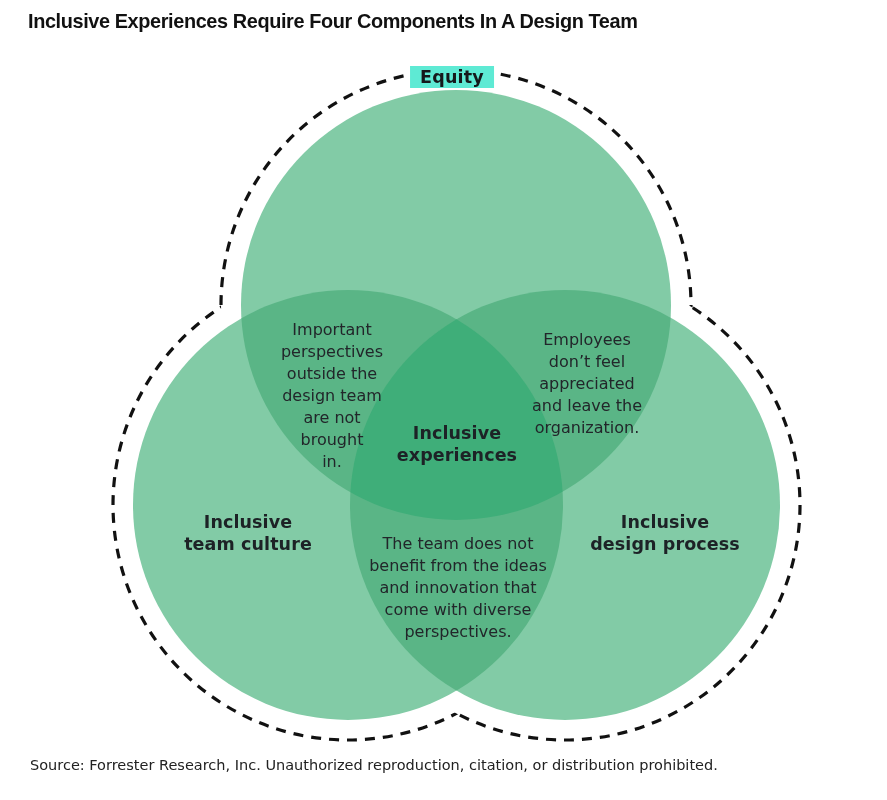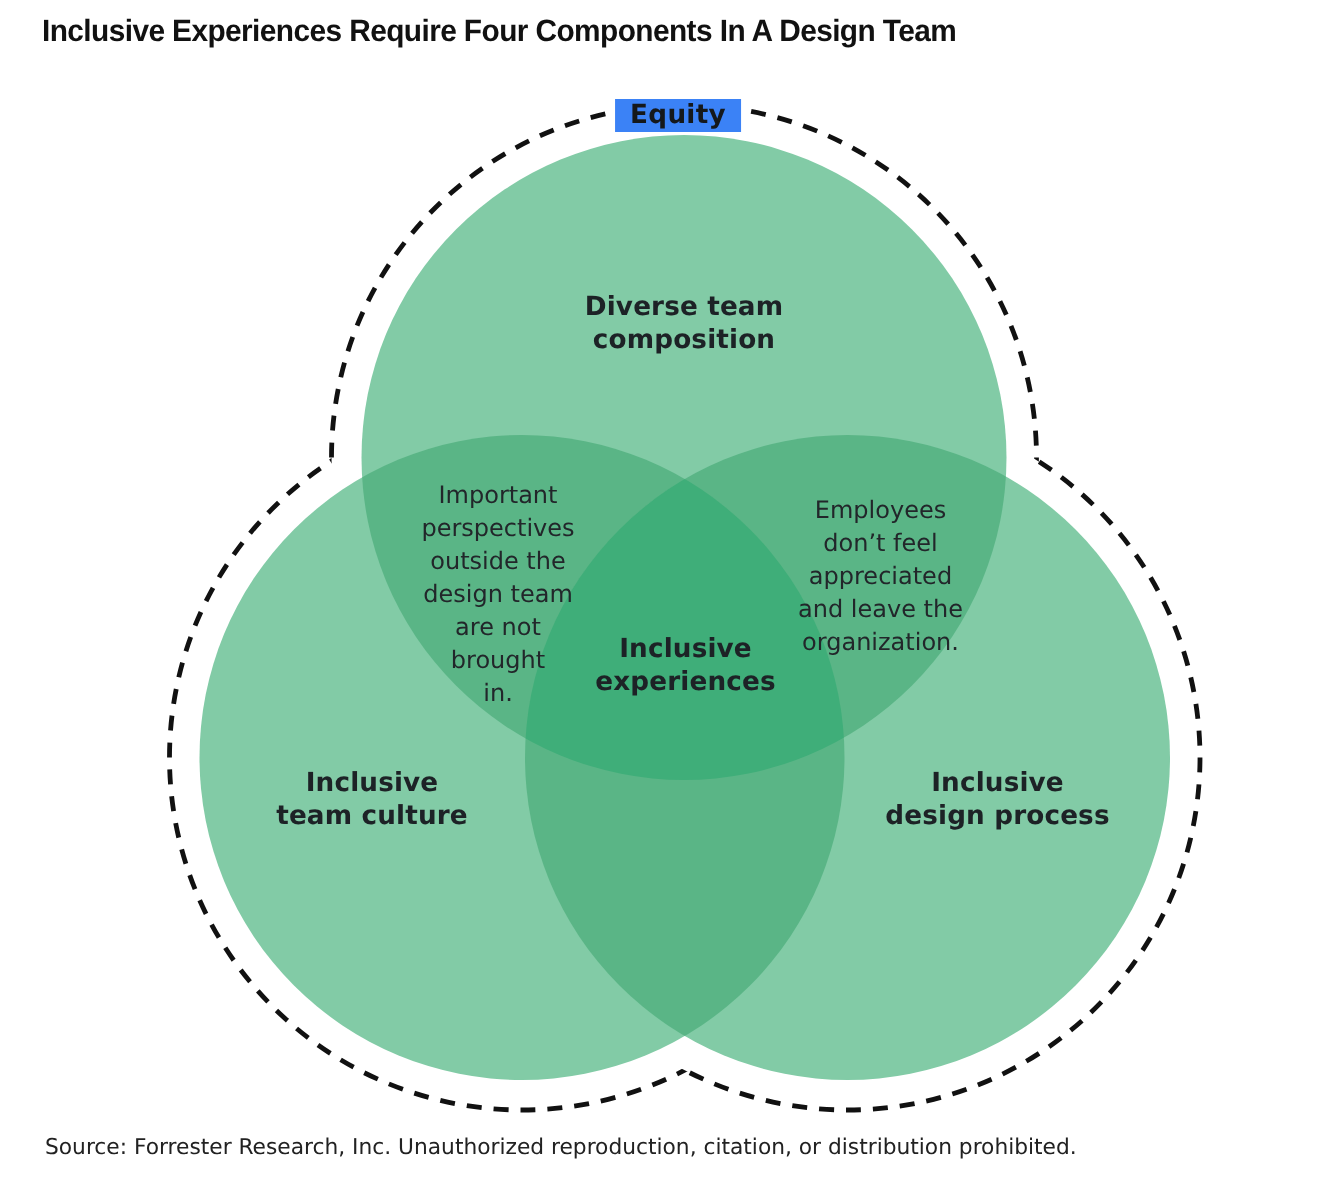--- a/index.html
+++ b/index.html
@@ -43,21 +43,21 @@
     font-size: 16px;
     line-height: 22px;
     color: #22262a;
     margin-top: 16px;
   }
   .equity-label {
     position: absolute;
     left: 452px;
     top: 77px;
     transform: translate(-50%, -50%);
-    background: #3b82f6;
+    background: #5eead4;
     padding: 1px 10px;
     font-weight: bold;
     font-size: 17.5px;
     color: #15181b;
     letter-spacing: 0.2px;
     z-index: 3;
   }
   .source-line {
     position: absolute;
     left: 30px;
@@ -125,22 +125,20 @@
 
     <g clip-path="url(#clipTop)">
       <g clip-path="url(#clipBL)">
         <circle cx="565" cy="505" r="215" fill="#3FAE79"></circle>
       </g>
     </g>
   </svg>
 
   <div class="equity-label">Equity</div>
 
-  <div class="vlabel bold" style="left:456px; top:216px;">Diverse team
-composition</div>
 
   <div class="vlabel bold" style="left:248px; top:533px;">Inclusive
 team culture</div>
 
   <div class="vlabel bold" style="left:665px; top:533px;">Inclusive
 design process</div>
 
   <div class="vlabel body" style="left:332px; top:380px;">Important
 perspectives
 outside the
@@ -148,19 +146,24 @@
 are not
 brought
 in.</div>
 
   <div class="vlabel body" style="left:587px; top:368px;">Employees
 don’t feel
 appreciated
 and leave the
 organization.</div>
 
+  <div class="vlabel body" style="left:458px; top:572px;">The team does not
+benefit from the ideas
+and innovation that
+come with diverse
+perspectives.</div>
 
   <div class="vlabel bold" style="left:457px; top:444px;">Inclusive
 experiences</div>
 
   <div class="source-line">Source: Forrester Research, Inc. Unauthorized reproduction, citation, or distribution prohibited.</div>
 
 </div>
 
 </body></html>

